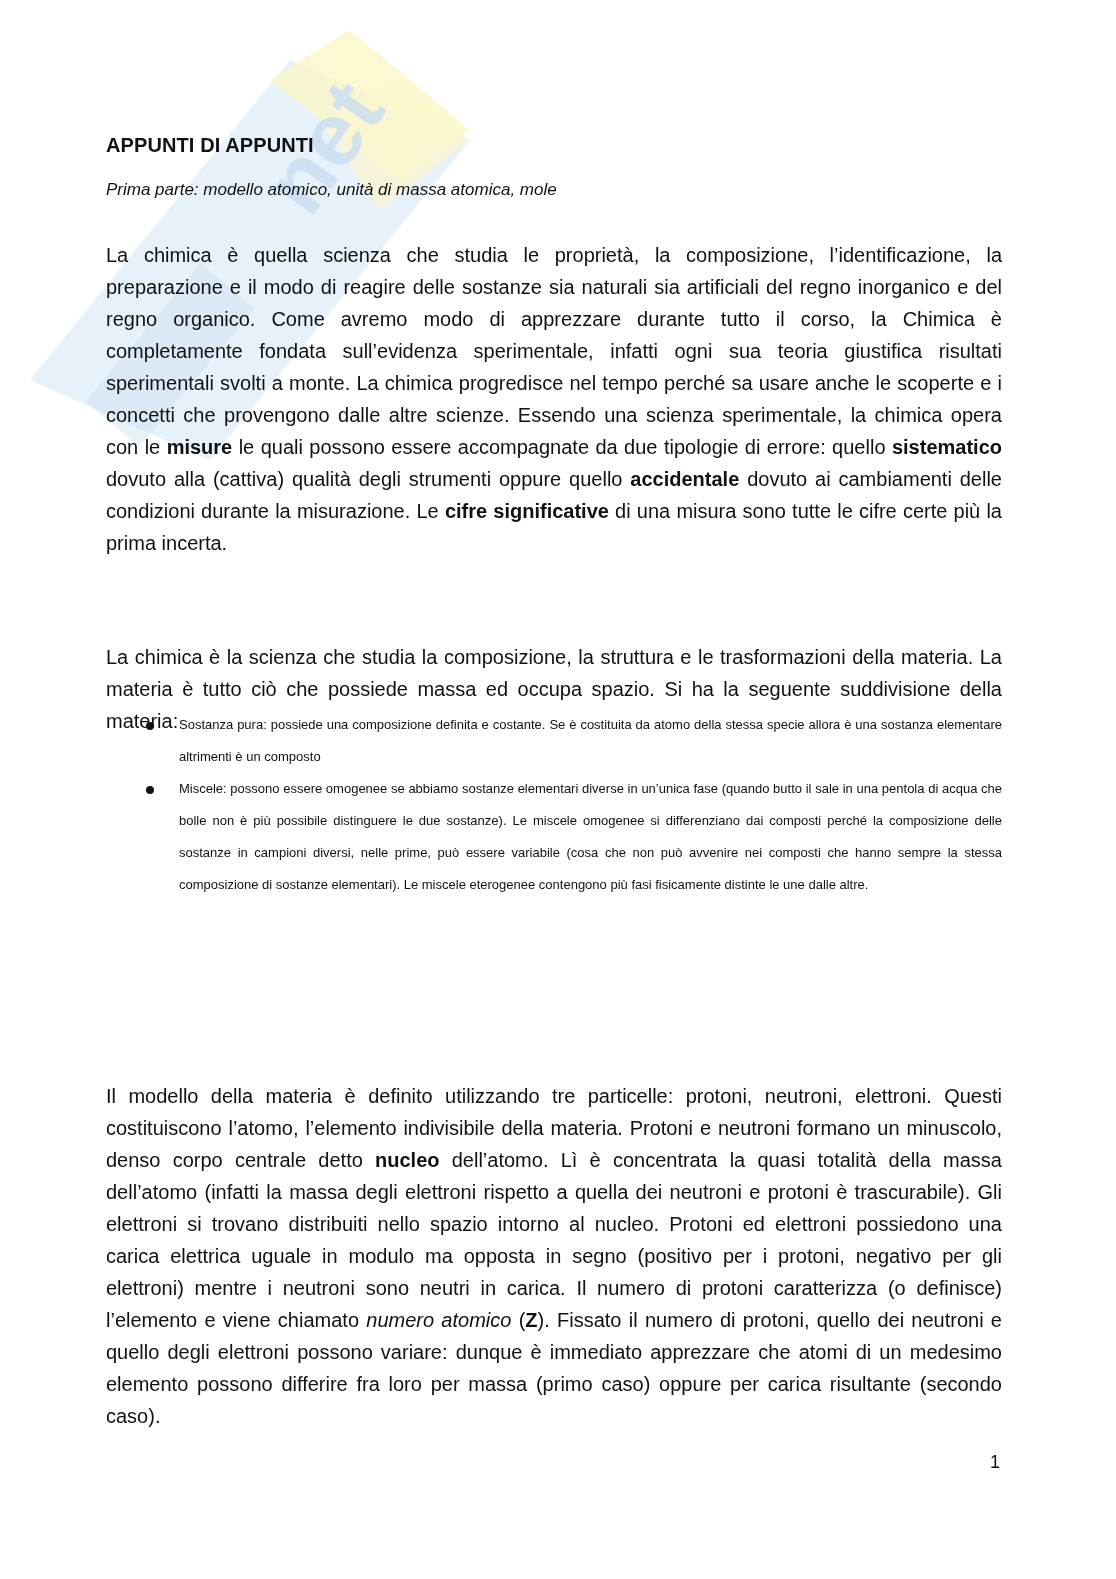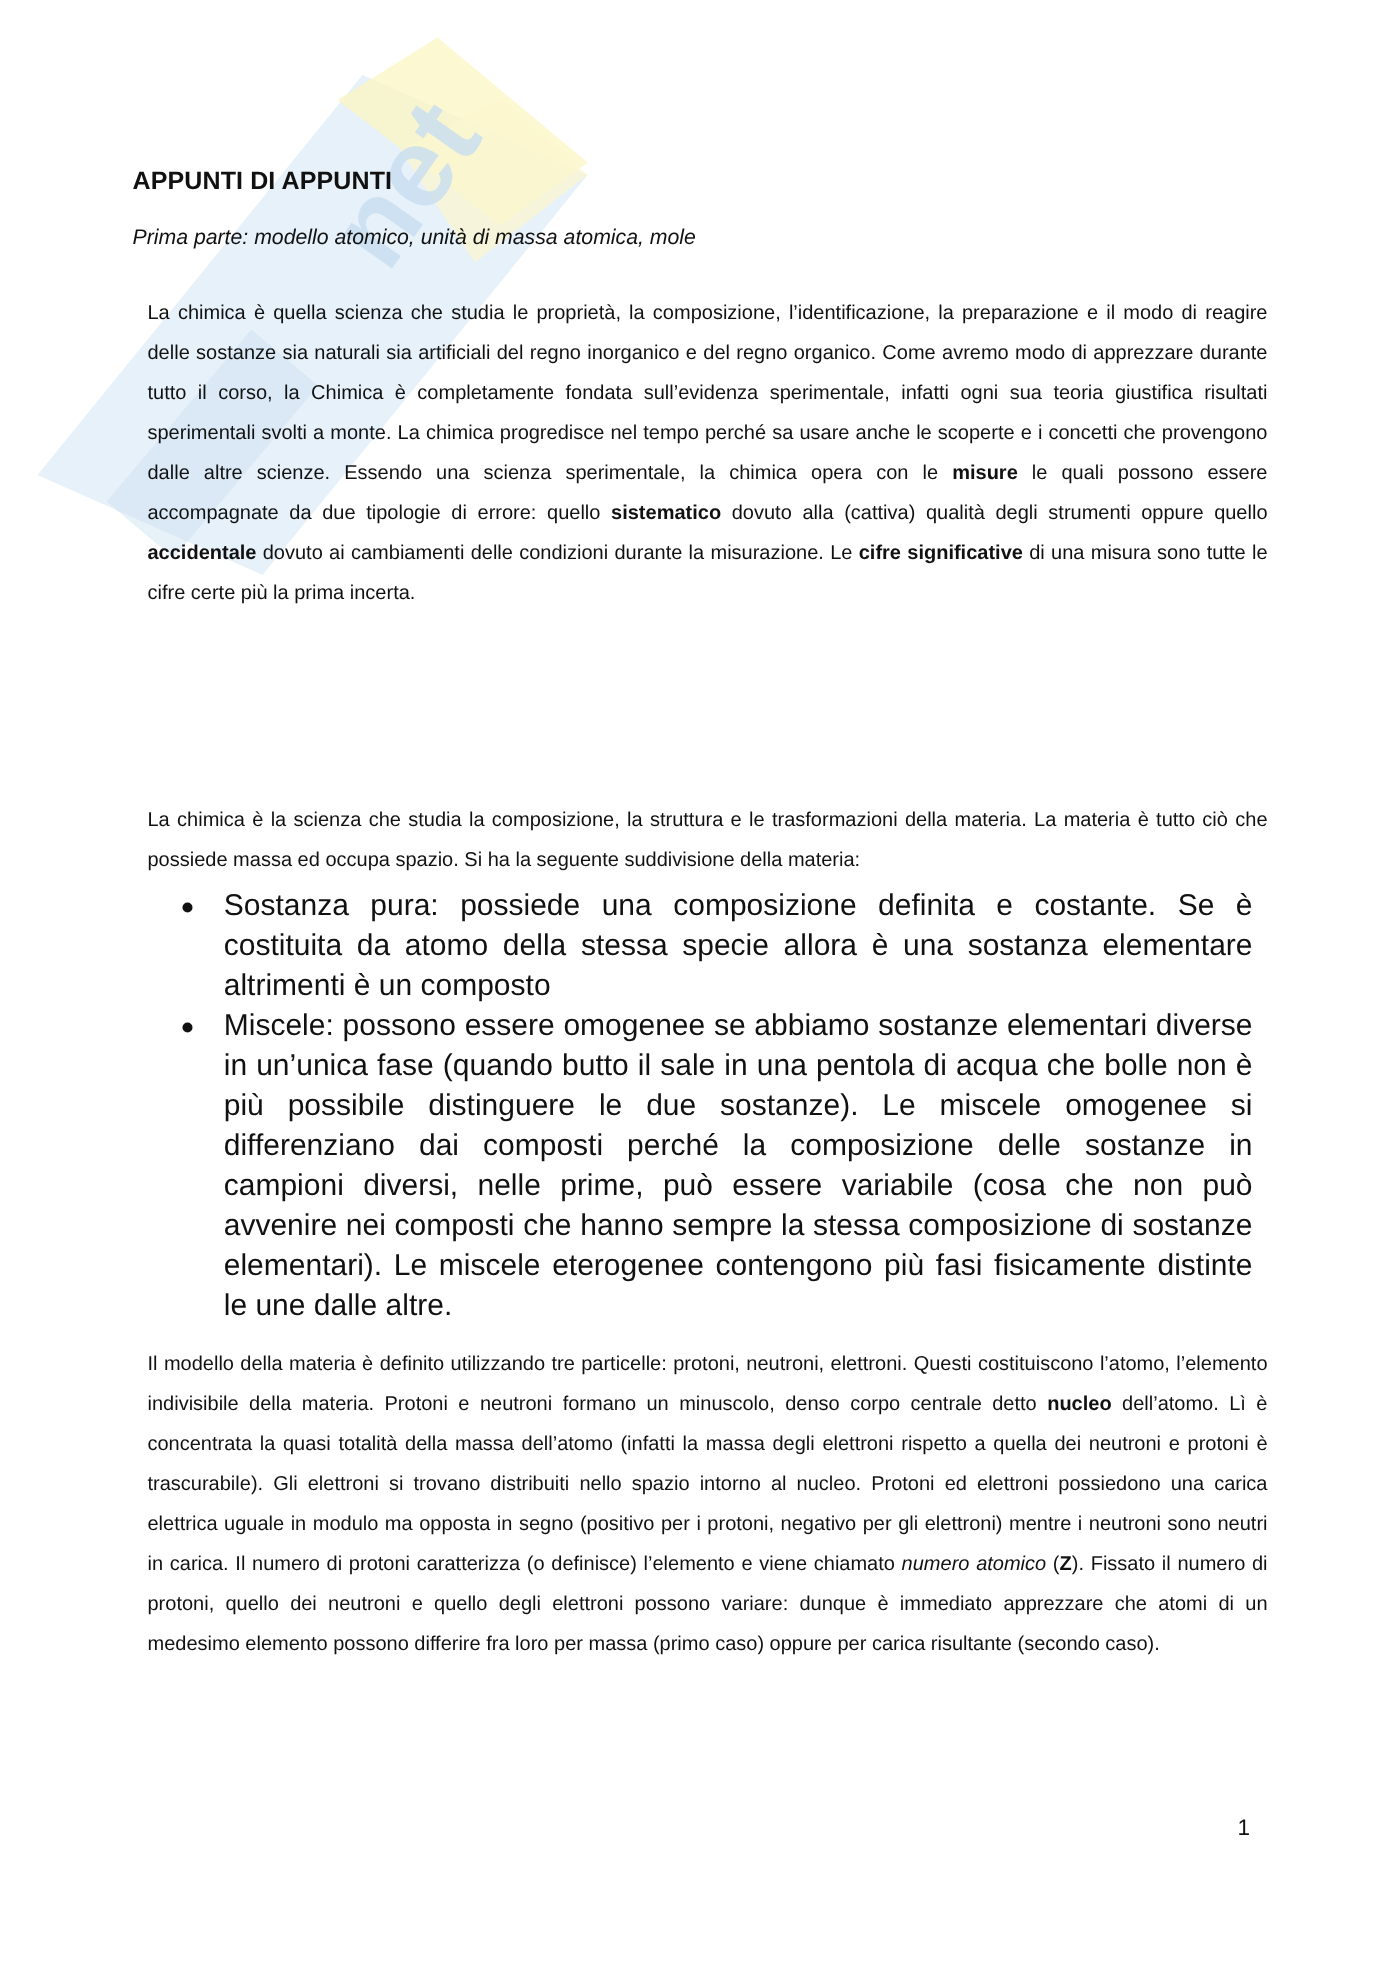--- a/index.html
+++ b/index.html
@@ -5,26 +5,26 @@
   html, body { margin: 0; padding: 0; background: #ffffff; }
   body {
     width: 1116px; height: 1579px; position: relative; overflow: hidden;
     font-family: "Liberation Sans", "DejaVu Sans", sans-serif;
     color: #111111;
   }
   .watermark { position: absolute; left: 20px; top: 20px; width: 470px; height: 440px; pointer-events: none; z-index: 0; }
   .page { position: absolute; left: 106px; top: 0; width: 896px; z-index: 1; }
   .doc-title { position: absolute; top: 134px; left: 0; font-size: 20px; font-weight: bold; letter-spacing: 0.1px; }
   .doc-subtitle { position: absolute; top: 180px; left: 0; font-size: 17px; font-style: italic; }
-  .para { position: absolute; left: 12px; width: 896px; font-size: 16px; line-height: 32px; text-align: justify; text-align-last: left; }
+  .para { position: absolute; left: 0; width: 896px; font-size: 20px; line-height: 32px; text-align: justify; text-align-last: left; }
   #p1 { top: 219px; }
   #p2 { top: 599px; margin-top: 42px; }
   #p3 { top: 1060px; }
   .bullets { position: absolute; left: 0; top: 709px; width: 896px; margin: 0; padding: 0; list-style: none; }
-  .bullets li { position: relative; padding-left: 73px; font-size: 24px; line-height: 32px; text-align: justify; text-align-last: left; }
+  .bullets li { position: relative; padding-left: 73px; font-size: 13px; line-height: 32px; text-align: justify; text-align-last: left; }
   .bullets li .dot { position: absolute; left: 40px; top: 13px; width: 8px; height: 8px; border-radius: 50%; background: #111; }
   .page-number { position: absolute; left: 990px; top: 1452px; font-size: 18px; }
   b { font-weight: bold; }
   i { font-style: italic; }
 </style>
 </head>
 <body>
 
 <svg class="watermark" viewBox="0 0 470 440" xmlns="http://www.w3.org/2000/svg">
   <polygon points="10,360 270,40 450,120 190,440" fill="#d3e6f4" opacity="0.55"></polygon>

